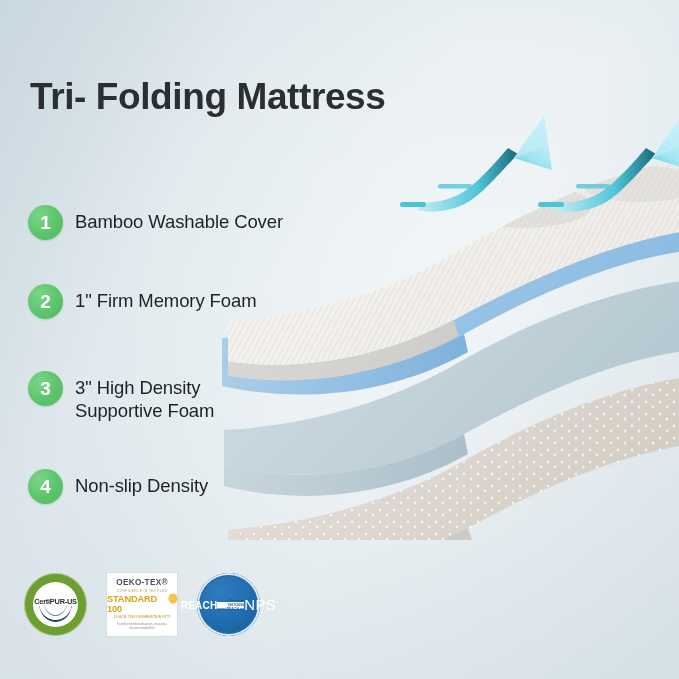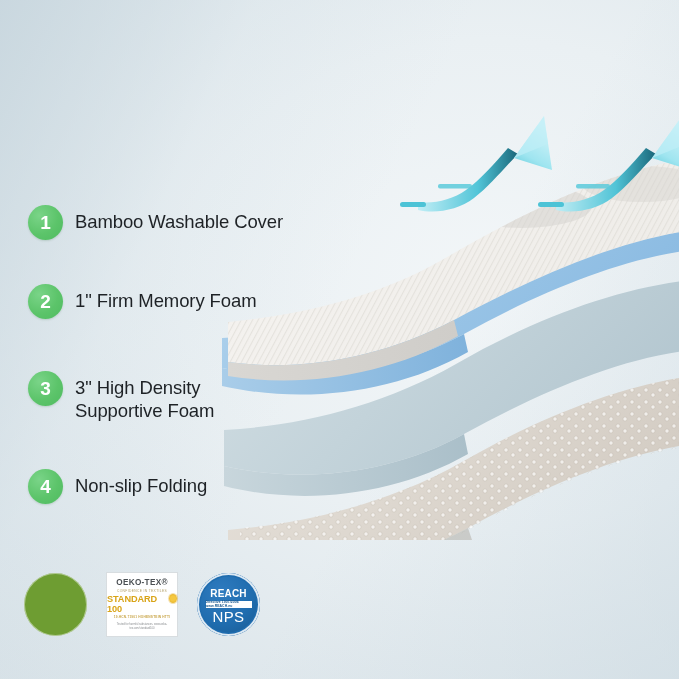--- a/index.html
+++ b/index.html
@@ -174,23 +174,24 @@
   }
   #cert-oekotex .ot-fine {
     font-size: 2.7px; color: #8a8d90; line-height: 1.5; text-align:center; margin-top: 3px;
   }
 
   
   #cert-reach {
     width: 63px; height: 63px;
     border-radius: 50%;
     background: radial-gradient(circle at 38% 30%, #2f7bbf 0%, #1f6cae 55%, #17568c 100%);
-    display: flex; flex-direction: column;
+    display: flex; flex-direction: row;
     align-items: center; justify-content: center;
     box-shadow: inset 0 0 0 2px rgba(255,255,255,.85), inset 0 0 0 3.5px #1f6cae;
+    text-align: right;
   }
   #cert-reach .rc-top {
     font-size: 10px; font-weight: 700; color: #ffffff; letter-spacing: .2px;
     margin-top: 2px;
   }
   #cert-reach .rc-band {
     width: 46px; height: 7px;
     background: #ffffff;
     display: flex; align-items: center; justify-content: center;
     margin: 2px 0 1px;
@@ -329,46 +330,52 @@
                    L424,38 C410,54 396,70 382,80 C368,90 350,94 334,92 Z" fill="url(#gArrowTail)" opacity=".95"></path>
           <path d="M430,48 L460,6 L468,60 Z" fill="url(#gArrow)"></path>
           <path d="M430,48 L460,6 L464,34 Z" fill="#bfeef6" opacity=".7"></path>
           <rect x="354" y="74" width="34" height="4.5" rx="2" fill="#5ccada" opacity=".85"></rect>
           <rect x="316" y="92" width="26" height="5" rx="2.5" fill="#4dc3d6"></rect>
         </g>
       </g>
     </svg>
   </div>
 
+  <div id="title">Tri- Folding Mattress</div>
 
   <div class="feature" id="feature-1">
     <div class="badge-num">1</div>
     <div class="feature-text">Bamboo Washable Cover</div>
   </div>
 
   <div class="feature" id="feature-2">
     <div class="badge-num">2</div>
     <div class="feature-text">1" Firm Memory Foam</div>
   </div>
 
   <div class="feature" id="feature-3">
     <div class="badge-num">3</div>
     <div class="feature-text"> 3" High Density
 Supportive Foam</div>
   </div>
 
   <div class="feature" id="feature-4">
     <div class="badge-num">4</div>
-    <div class="feature-text">Non-slip Folding</div>
+    <div class="feature-text">Non-slip Density</div>
   </div>
 
   <div id="certs">
 
     <div class="cert" id="cert-certipur">
       <div class="cp-ring-text"></div>
+      <div class="inner">
+        <div class="cp-text">CertiPUR-US</div>
+        <div class="cp-swoosh2"></div>
+        <div class="cp-swoosh"></div>
+      </div>
     </div>
 
     <div class="cert" id="cert-oekotex">
       <div class="ot-title">OEKO-TEX®</div>
       <div class="ot-sub1">CONFIDENCE IN TEXTILES</div>
       <div class="ot-row">
         <div class="ot-std">STANDARD 100</div>
         <div class="ot-sun"></div>
       </div>
       <div class="ot-sub2">19.HCN.71901 HOHENSTEIN HTTI</div>

